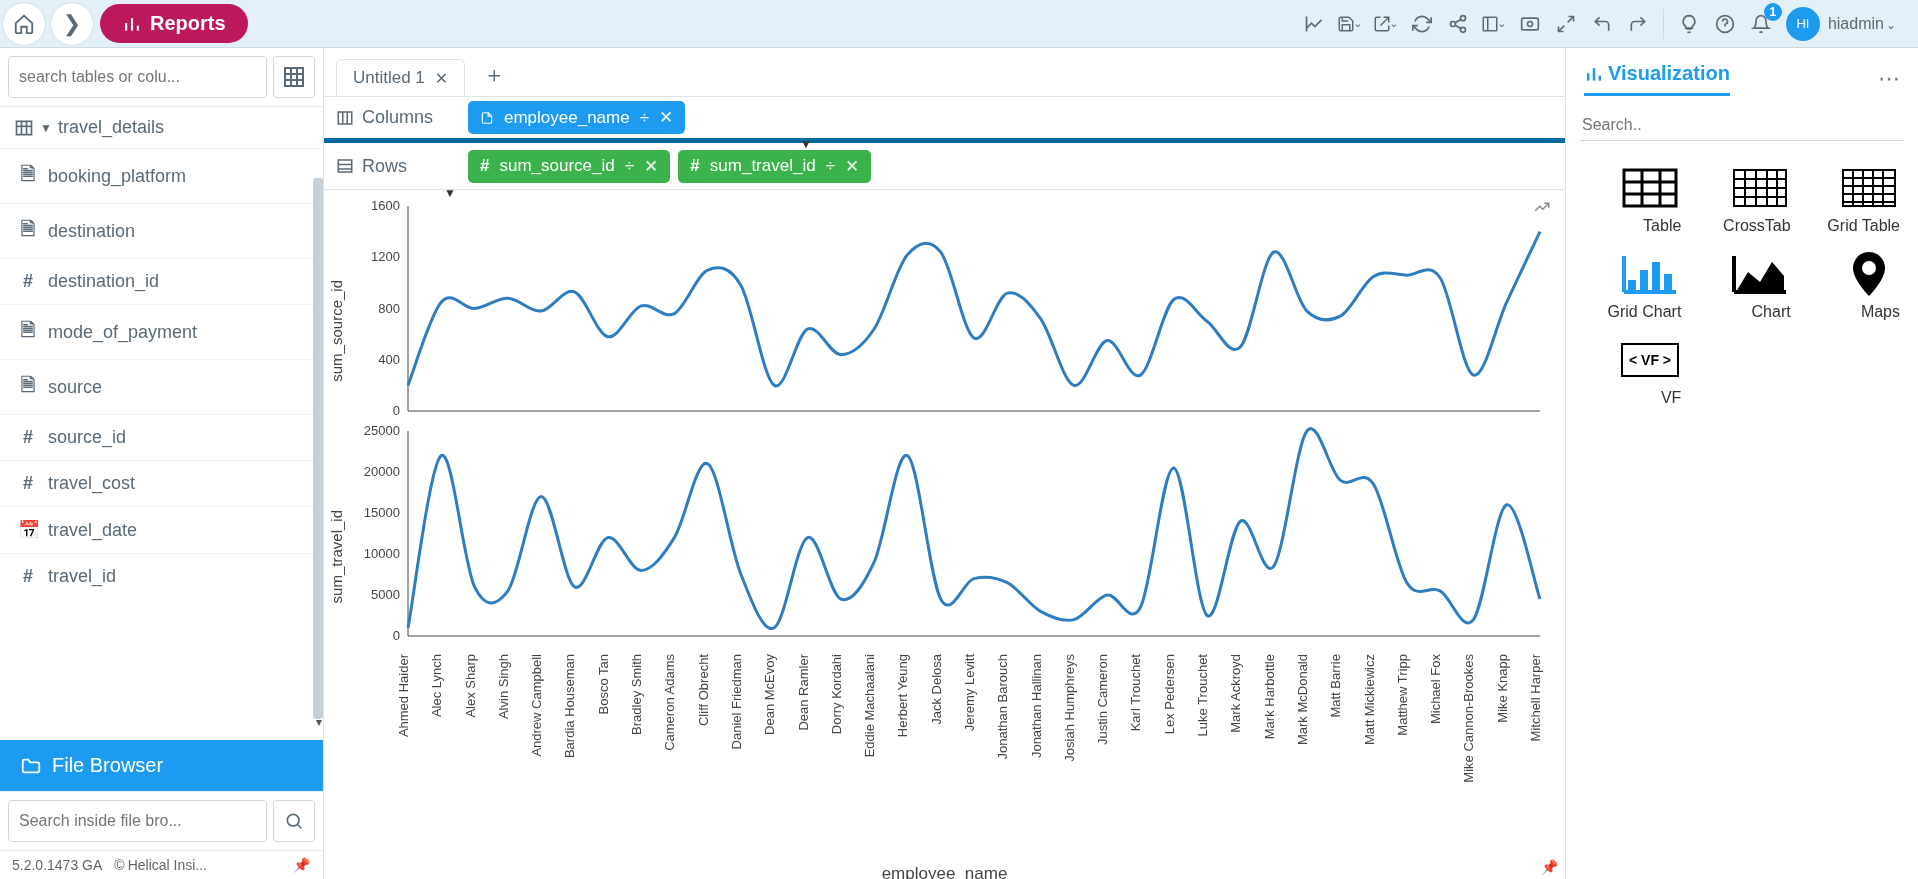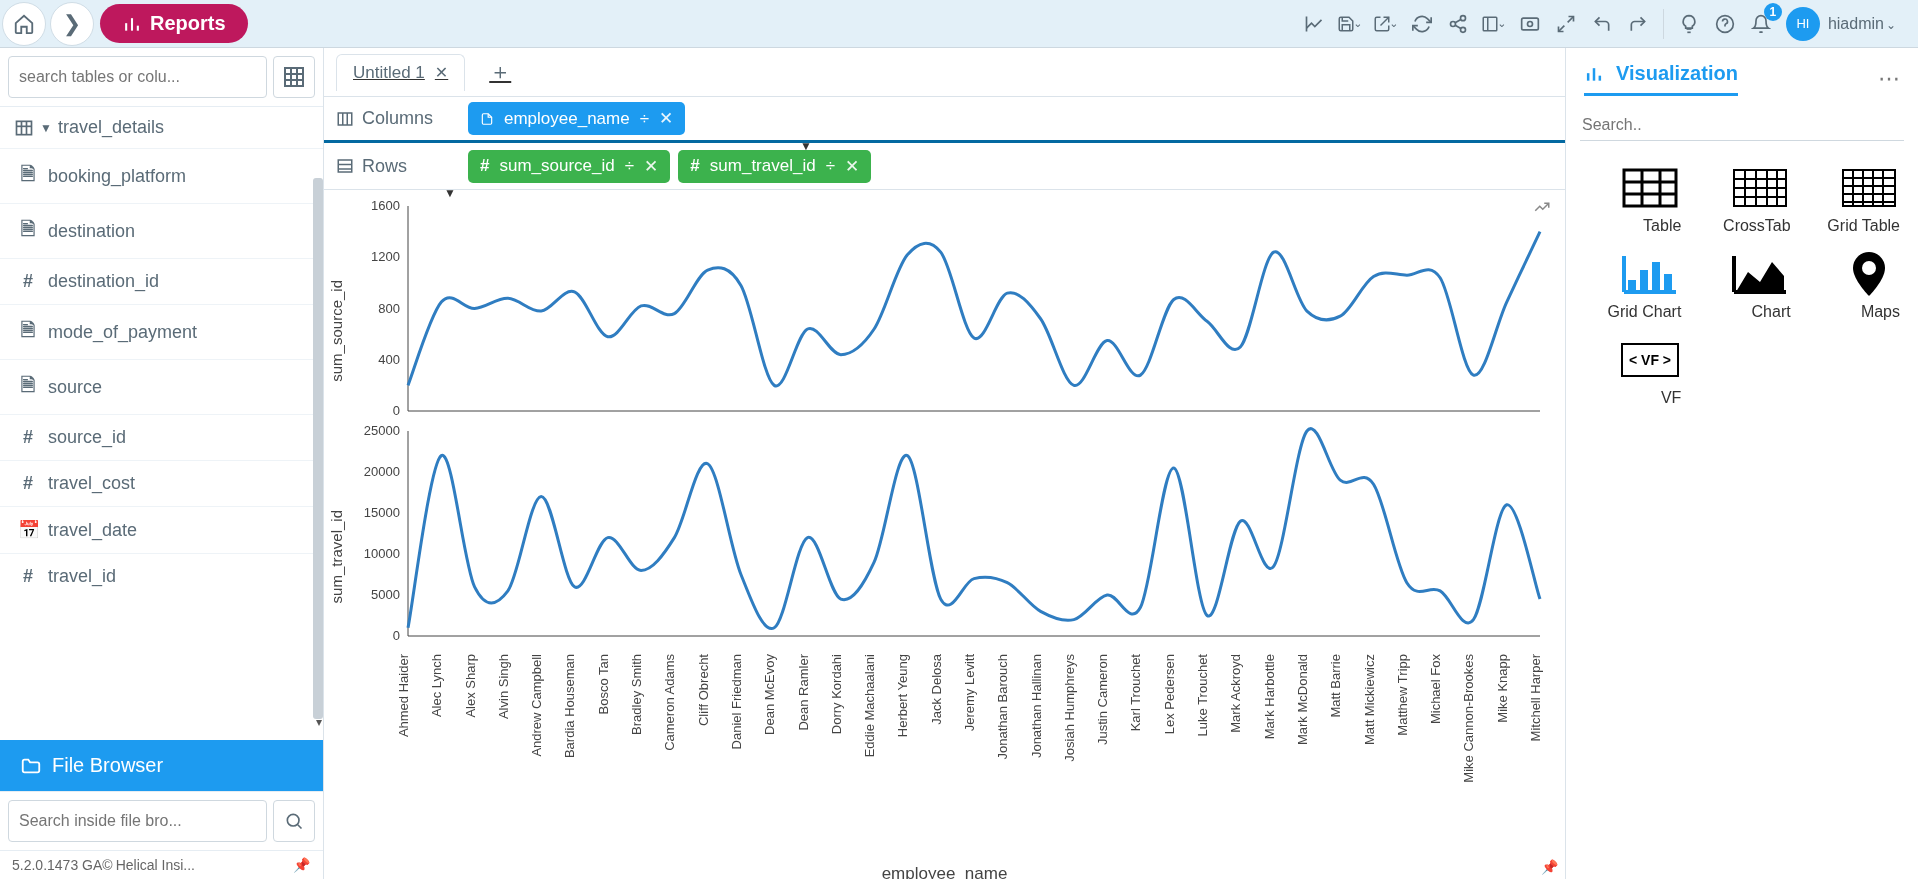--- a/index.html
+++ b/index.html
@@ -25,54 +25,54 @@
   .sidebar { width:324px; border-right:1px solid #dbe3ea; display:flex; flex-direction:column; position:relative;}
   .search-row { display:flex; padding:8px; gap:6px;}
   .search-input { flex:1; border:1px solid #cfd8df; border-radius:4px; padding:8px 10px; font-size:16px; color:#888;}
   .grid-btn { width:42px;height:42px;border:1px solid #cfd8df;border-radius:4px;display:flex;align-items:center;justify-content:center; cursor:pointer;}
   .tablehead { display:flex;align-items:center;gap:6px;padding:10px 14px;font-size:18px;color:#5a6b77;border-top:1px solid #e6edf3;}
   .field-list { flex:1; overflow-y:auto;}
   .field { display:flex;align-items:center;gap:10px;padding:12px 18px;font-size:18px;color:#5a6b77;border-top:1px solid #eef3f7;cursor:grab;}
   .field .ico { width:20px;text-align:center;font-weight:600;}
   .file-browser-bar { background:#1d9bf0;color:#fff;padding:14px 20px;font-size:20px;font-weight:400;display:flex;align-items:center;gap:10px; cursor:pointer;}
   .bottom-row { display:flex;padding:8px;gap:6px;border-top:1px solid #e6edf3;}
-  .footer { display:flex;align-items:center;gap:0;padding:6px 12px;font-size:14px;color:#666;border-top:1px solid #e6edf3;}
+  .footer { display:flex;align-items:center;gap:12px;padding:6px 12px;font-size:14px;color:#666;border-top:1px solid #e6edf3;}
   .scroll-hint { position:absolute; right:0; top:130px; bottom:160px; width:10px; background:#c8d0d7; border-radius:3px;}
   .down-arrow { position:absolute; right:1px; bottom:150px; font-size:12px;color:#555;}
 
   .main { flex:1; display:flex;}
   .editor { flex:1; display:flex; flex-direction:column; border-right:1px solid #dbe3ea;}
-  .tabs { height:48px; display:flex; align-items:center; padding-left:12px; gap:14px;text-decoration:underline;}
+  .tabs { height:48px; display:flex; align-items:flex-end; padding-left:12px; gap:8px;}
   .tab { display:flex;align-items:center;gap:10px;padding:8px 16px;border:1px solid #dbe3ea;border-bottom:none;border-radius:6px 6px 0 0;background:#fff;font-size:17px;color:#5a6b77;cursor:pointer;}
   .tab .close{font-size:16px;color:#5a6b77;cursor:pointer;}
   .tab-add { padding:6px 10px;font-size:22px;color:#5a6b77;cursor:pointer;}
 
   .shelves { border-top:1px solid #dbe3ea; border-bottom:1px solid #dbe3ea;}
-  .shelf { display:flex;align-items:center;min-height:46px;border-bottom:3px solid #0369a1;position:relative;}
+  .shelf { display:flex;align-items:center;min-height:46px;border-bottom:5px solid #0369a1;position:relative;}
   .shelf:last-child{border-bottom:none;}
   .shelf-label{display:flex;align-items:center;gap:8px;width:140px;padding:0 12px;font-size:18px;color:#5a6b77;}
   .pill { display:inline-flex;align-items:center;gap:10px;padding:6px 12px;border-radius:5px;color:#fff;font-size:17px;margin:4px;}
   .pill.blue{background:#1d9bf0;}
   .pill.green{background:#3cb24d;}
   .pill .x{cursor:pointer;opacity:.9;}
   .tiny-tri2 { position:absolute; left:476px; bottom:-13px; font-size:12px;color:#333;}
 
   .chart-area { flex:1; position:relative; padding:6px 6px 0 6px; overflow:hidden;}
   .trend-ico { position:absolute; right:14px; top:8px; color:#888; font-size:18px; cursor:pointer;}
   .axis-title-y { position:absolute; left:4px; writing-mode:vertical-rl; transform:rotate(180deg); font-size:15px; color:#444;}
   .axis-title-x { text-align:center; font-size:17px; color:#444; margin-top:4px;}
   svg .line { fill:none; stroke:#2f7dc1; stroke-width:3;}
   svg .axis { stroke:#444; stroke-width:1;}
   svg .tick-label { font-size:13px; fill:#444;}
   svg .xcat { font-size:13px; fill:#444;}
   .pin-corner{position:absolute;right:6px;bottom:4px;font-size:14px;color:#555;}
 
   .right-panel { width:352px; display:flex; flex-direction:column;}
   .rp-head { display:flex; align-items:center; justify-content:space-between; padding:14px 18px 2px 18px;}
-  .rp-head .title{display:flex;align-items:center;gap:12px;color:#1d9bf0;font-size:20px;font-weight:600;border-bottom:3px solid #1d9bf0;padding-bottom:8px;}
+  .rp-head .title{display:flex;align-items:center;gap:4px;color:#1d9bf0;font-size:20px;font-weight:600;border-bottom:3px solid #1d9bf0;padding-bottom:8px;}
   .rp-head .more{color:#777;font-size:22px;cursor:pointer;}
   .rp-search { margin:12px 14px 8px; }
   .rp-search input{width:100%;border:none;border-bottom:1px solid #cfd8df;padding:6px 2px;font-size:16px;color:#888;outline:none;}
   .viz-grid{display:grid;grid-template-columns:repeat(3,1fr);gap:10px 4px;padding:14px;}
   .viz-item{display:flex;flex-direction:column;align-items:flex-end;gap:8px;padding:4px;cursor:pointer;}
   .viz-item .lbl{font-size:16px;color:#333;}
   .viz-icon{width:62px;height:42px;display:flex;align-items:center;justify-content:center;}
 </style>
 </head>
 <body>

